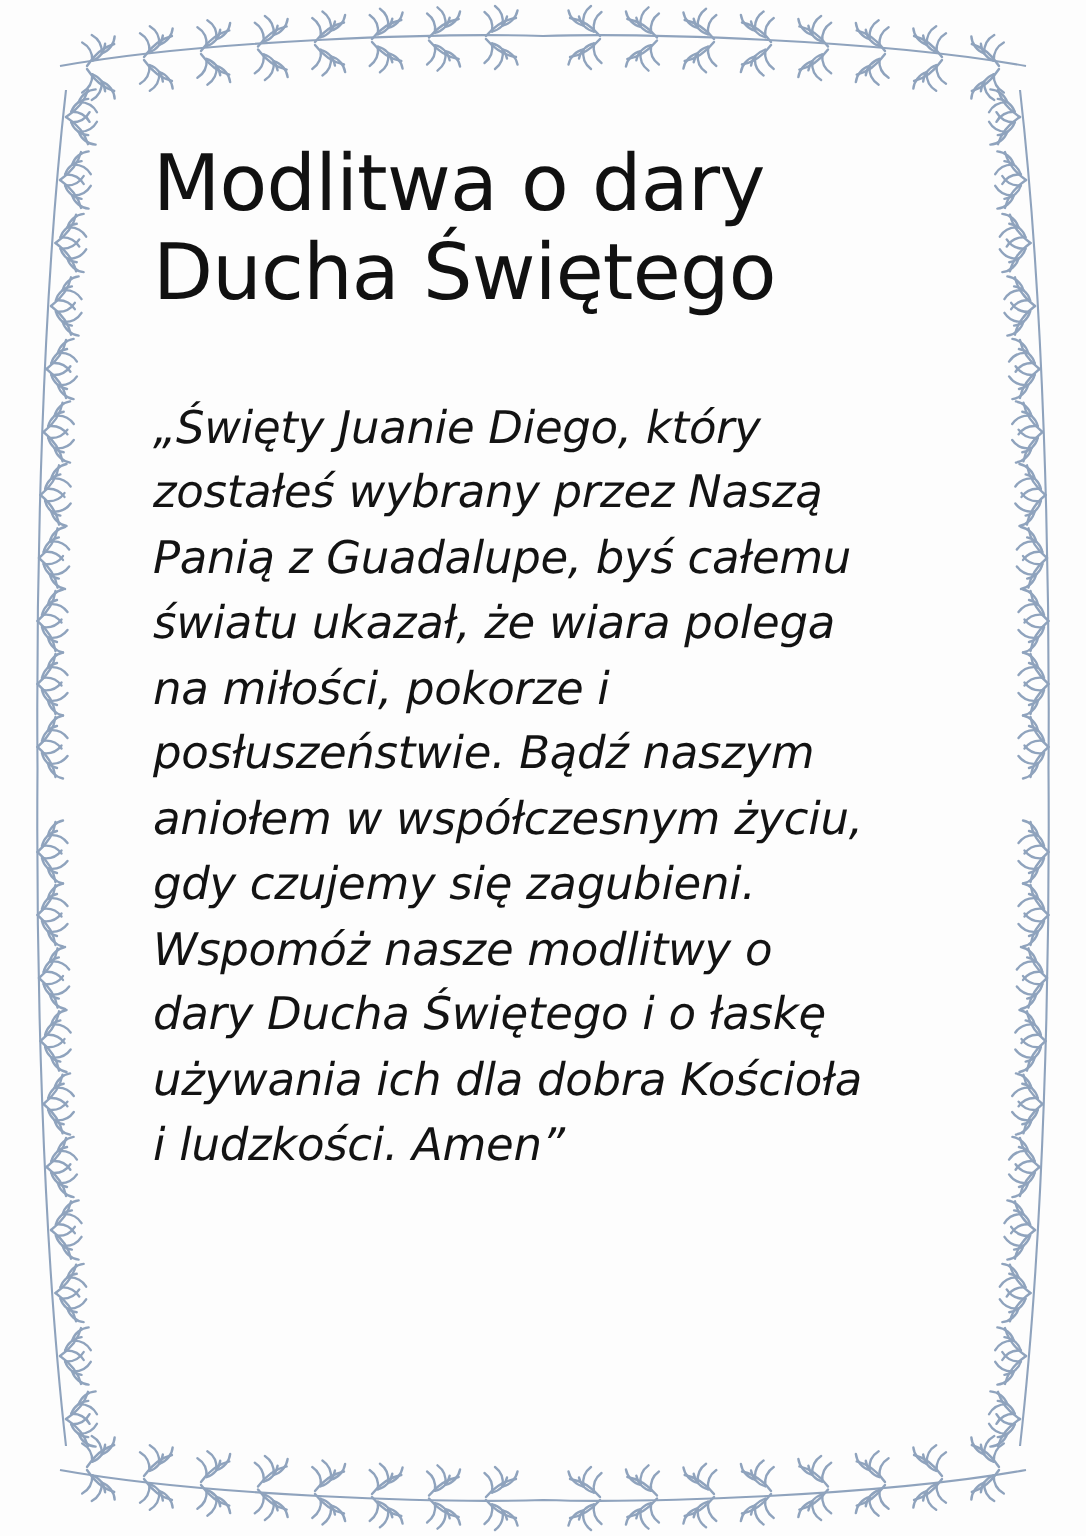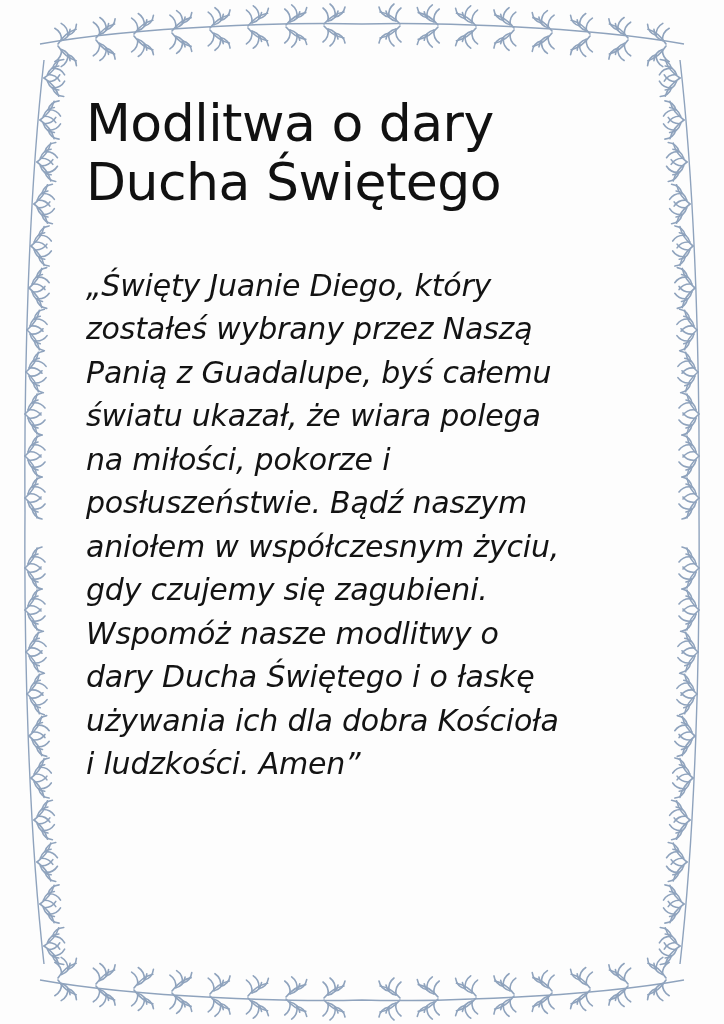--- a/index.html
+++ b/index.html
@@ -30,21 +30,21 @@
     height: 1024px;
     pointer-events: none;
   }
   .border-frame svg {
     display: block;
   }
 
   
   .content {
     position: absolute;
-    left: 86px;
+    left: 102px;
     top: 86px;
     width: 560px;
     height: 860px;
   }
 
   .title {
     font-family: "DejaVu Sans", sans-serif;
     font-weight: 400;
     font-size: 52px;
     line-height: 1.13;

